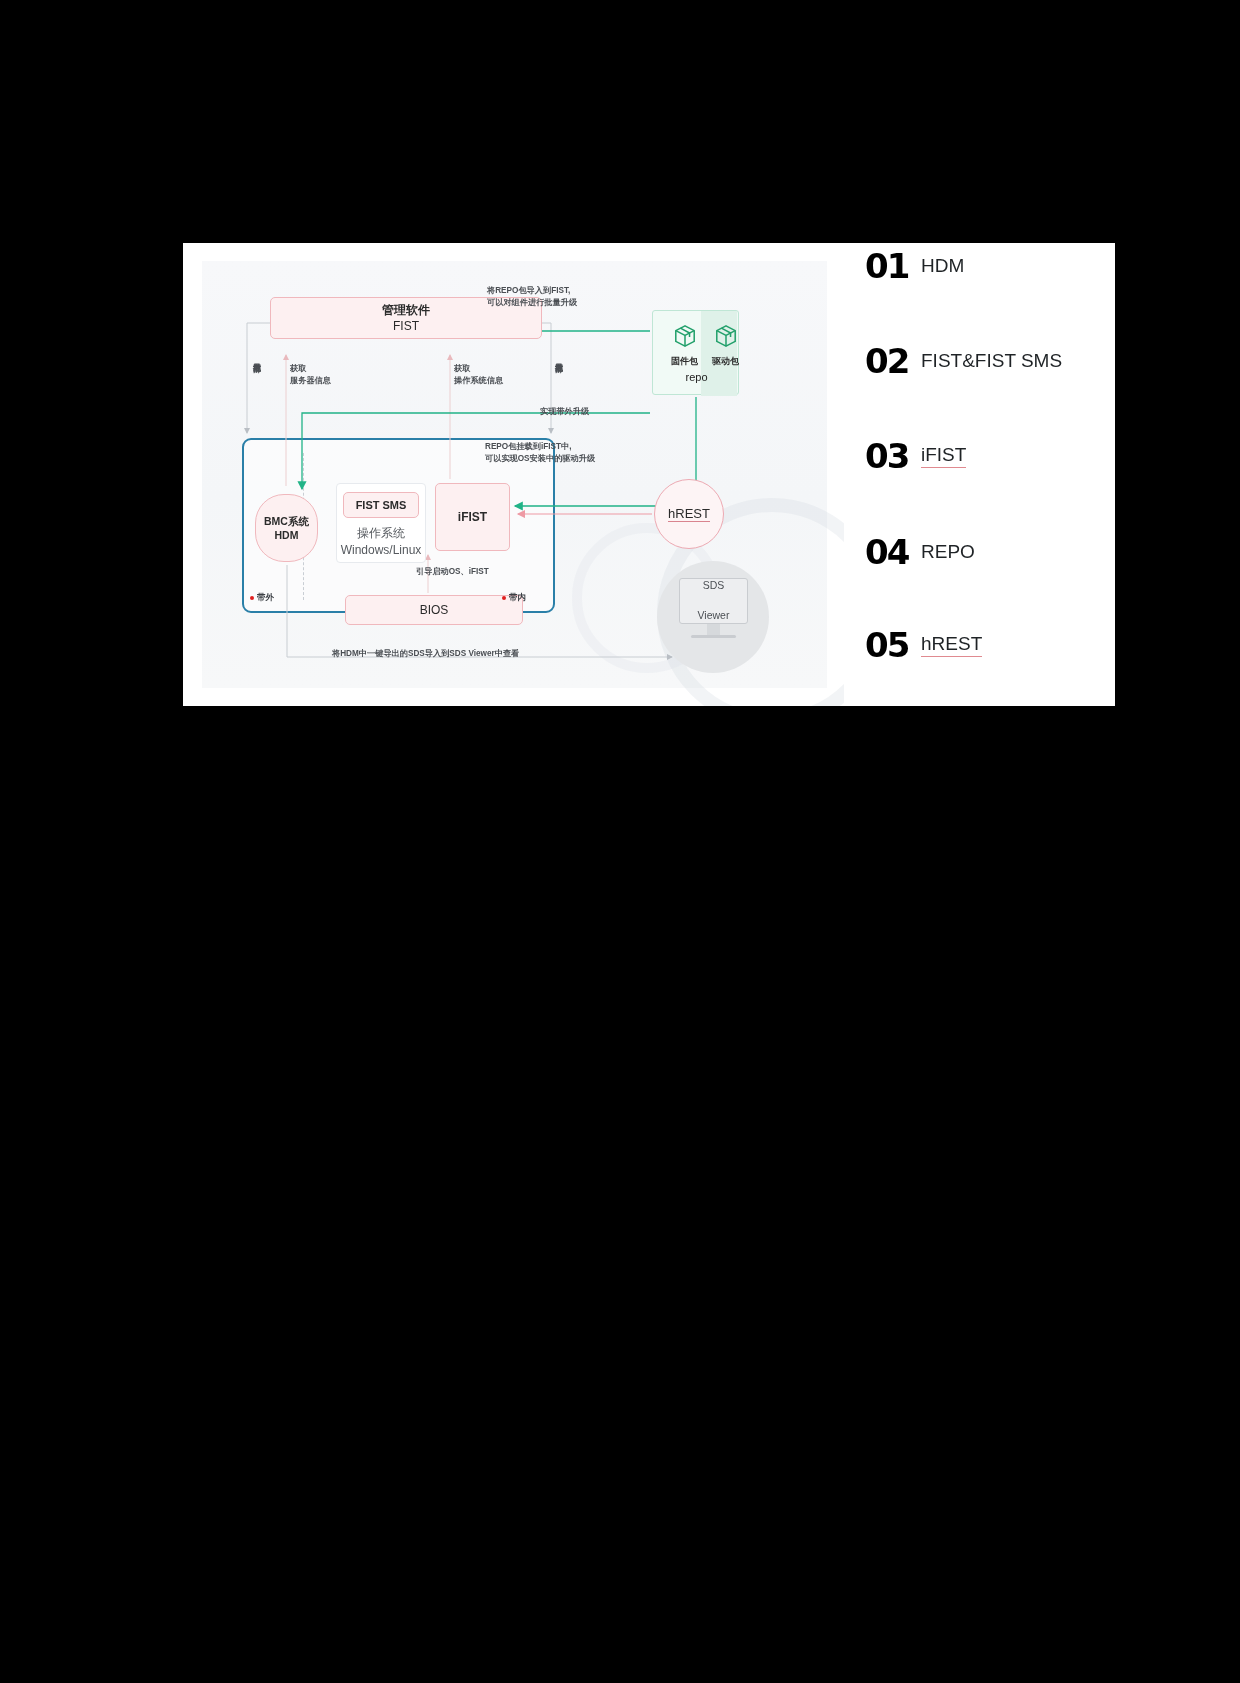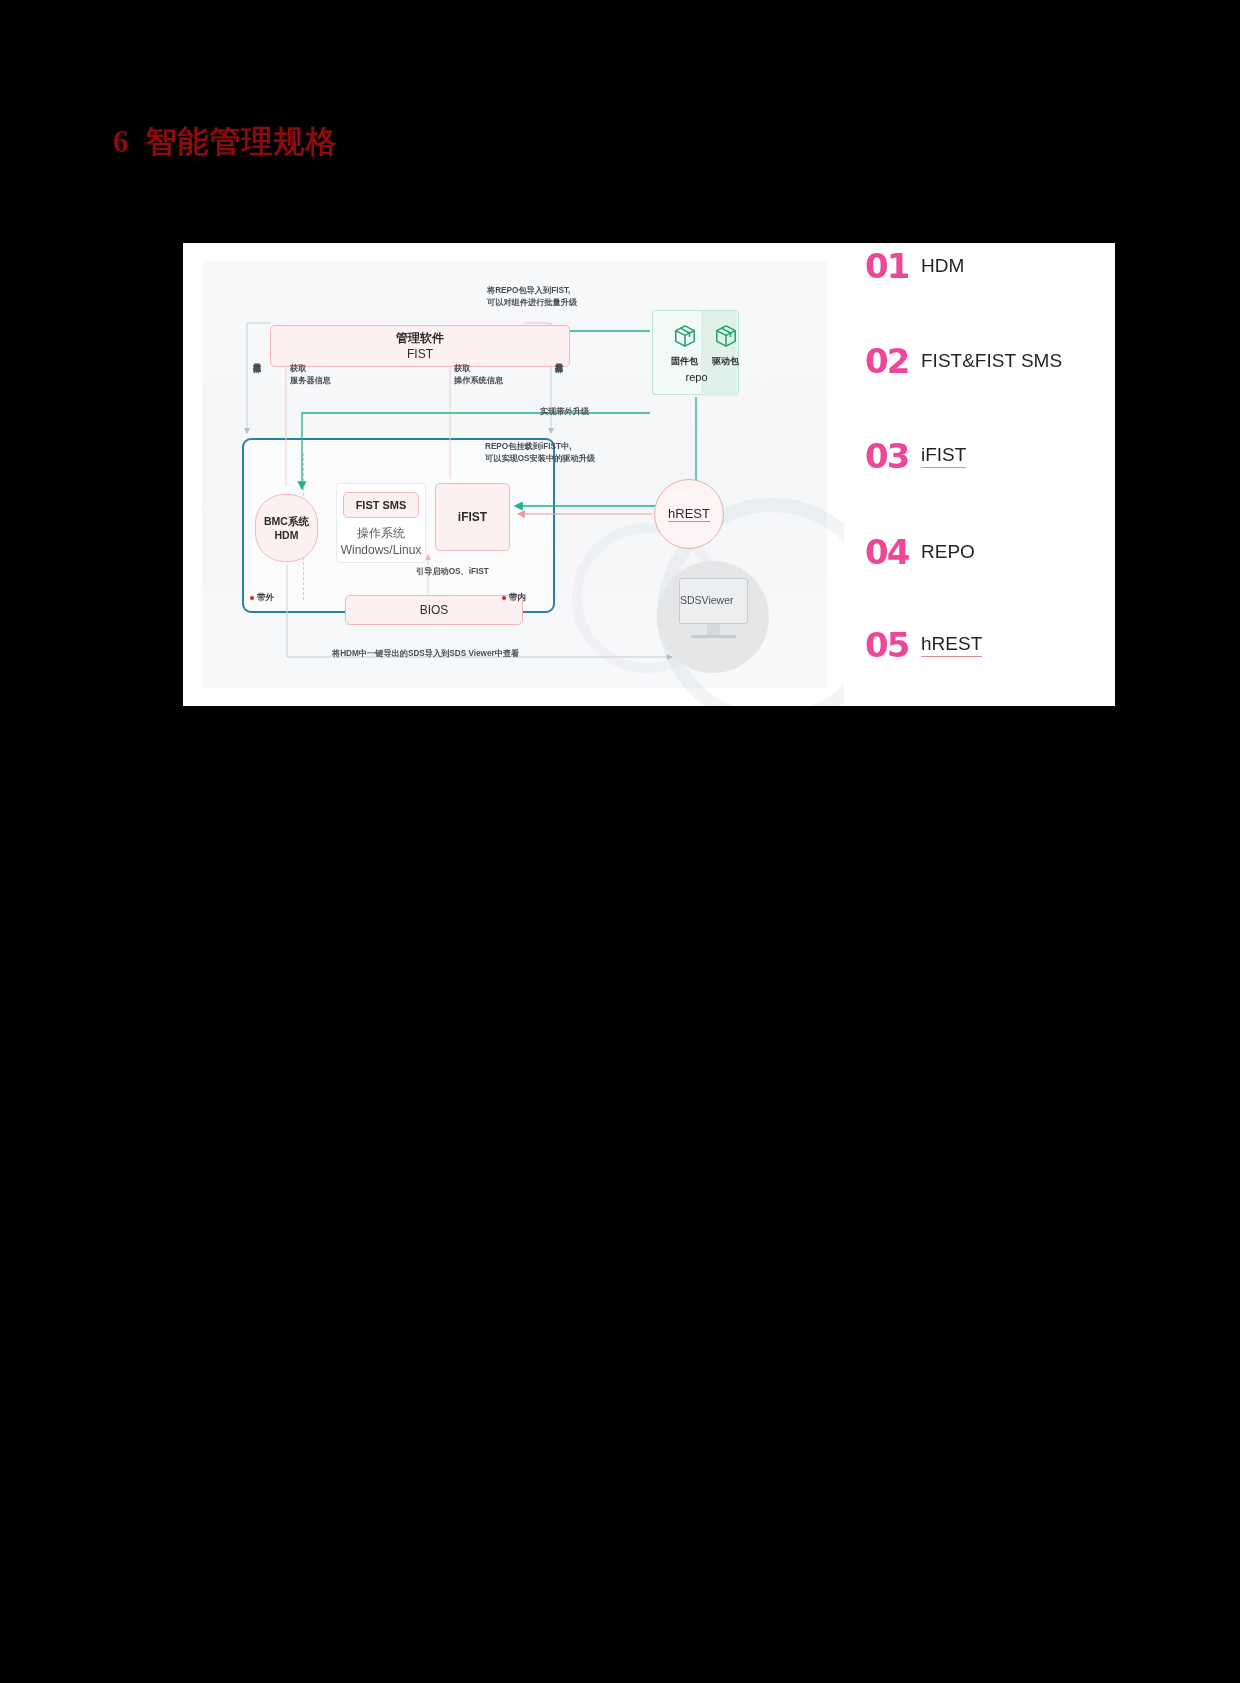--- a/index.html
+++ b/index.html
@@ -60,21 +60,21 @@
     text-align: center;
     line-height: 1.35;
   }
   .pinkbox {
     background: #fdf0f1;
     border: 1px solid #f0b8bd;
     border-radius: 5px;
     color: #2b2b2b;
   }
 
-  #fist-box { left: 68px; top: 64px; width: 300px; height: 42px; font-size: 12px; font-weight: bold; }
+  #fist-box { left: 68px; top: 36px; width: 272px; height: 42px; font-size: 12px; font-weight: bold; }
   #fist-box .ln2 { font-weight: normal; font-size: 12px; }
 
   #server-frame {
     position: absolute; left: 40px; top: 177px; width: 313px; height: 175px;
     border: 2px solid #2a7fa8; border-radius: 9px;
     background: rgba(255,255,255,.55);
   }
   .dashed-div {
     position: absolute; left: 101px; top: 192px; width: 0; height: 147px;
     border-left: 1px dashed #c9ced4;
@@ -117,21 +117,21 @@
   #hrest-circle span { border-bottom: 1px solid #d9848f; }
 
   
   #sds-blob {
     position: absolute; left: 455px; top: 300px; width: 112px; height: 112px;
     background: #e4e6e8; border-radius: 50%;
   }
   #sds-monitor {
     position: absolute; left: 477px; top: 317px; width: 69px; height: 46px;
     background: #edeef0; border: 1.5px solid #c9ccd0; border-radius: 3px;
-    display: flex; flex-direction: row; align-items: center; justify-content: flex-start;
+    display: flex; flex-direction: column; align-items: center; justify-content: space-between;
     font-size: 10.5px; color: #4b4f54; line-height: 1.3;
   }
   #sds-stand { position: absolute; left: 505px; top: 363px; width: 13px; height: 11px; background:#d6d9dc; }
   #sds-base { position: absolute; left: 489px; top: 374px; width: 45px; height: 3px; background:#c9ccd0; border-radius:2px;}
 
   
   .lbl { position: absolute; font-size: 8.2px; color: #4a4e53; line-height: 1.5; white-space: nowrap; }
   .lbl.b { font-weight: bold; }
   .lbl.vert { writing-mode: vertical-rl; text-orientation: upright; letter-spacing: 0px; white-space: normal; line-height: 1.1;}
 
@@ -150,41 +150,38 @@
   #lbl-oob-dot { left: 48px;  top: 331px; }
   #lbl-ib-dot  { left: 300px; top: 331px; }
 
   
   #wires { position: absolute; left: 0; top: 0; width: 625px; height: 427px; pointer-events: none; }
 
   
   .legend { position: absolute; left: 661px; top: 0; width: 271px; height: 463px; background: #ffffff; }
   .legend-row { position: absolute; left: 21px; display: flex; align-items: center; }
   .legend-num {
-    font-size: 34px; font-weight: bold; color: #ec4899;
+    font-size: 34px; font-weight: bold; color: #000000;
     font-family: "DejaVu Sans", "Liberation Sans", sans-serif;
     letter-spacing: -2px; line-height: 1;
     width: 56px;
   }
   .legend-text { font-size: 19px; color: #1f2326; white-space: nowrap; }
   .legend-text.underline { border-bottom: 1.3px solid #e08a90; padding-bottom: 1px; }
   #lg0 { top: 6px; }
   #lg1 { top: 101px; }
   #lg2 { top: 196px; }
   #lg3 { top: 292px; }
   #lg4 { top: 385px; justify-content: center; }
 </style>
 </head>
 <body>
 
 <div class="page">
 
-  <div class="heading">
-    <span class="num">6</span><span>智能管理规格</span>
-  </div>
 
   <div class="slide">
 
     <div class="diagram">
       <div class="diagram-inner">
 
         <div class="arc1"></div>
         <div class="arc2"></div>
 
         <div id="server-frame"></div>

